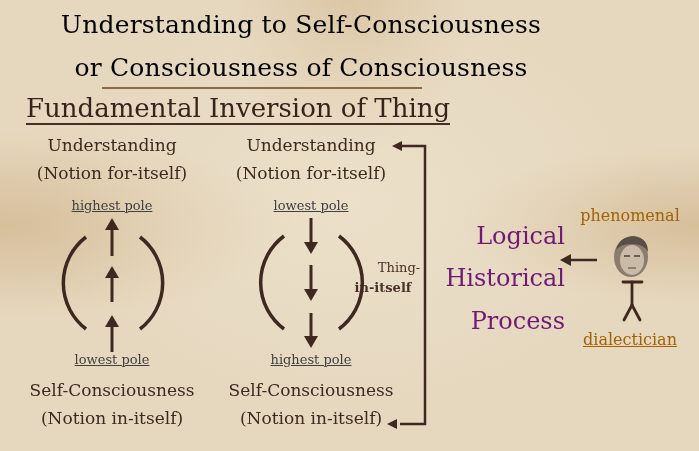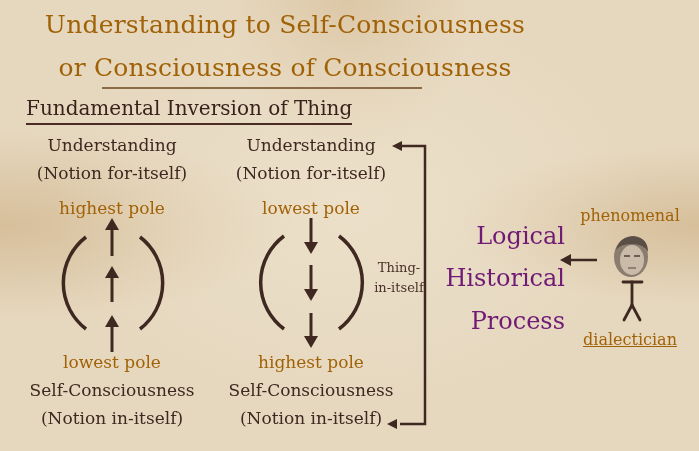--- a/index.html
+++ b/index.html
@@ -9,33 +9,33 @@
       color: #3e2820;
       background:
         radial-gradient(ellipse at 50% 45%, rgba(240,230,210,0.55) 0%, rgba(240,230,210,0) 60%),
         radial-gradient(ellipse at 0% 50%, rgba(196,160,110,0.45) 0%, rgba(196,160,110,0) 30%),
         radial-gradient(ellipse at 100% 50%, rgba(196,160,110,0.45) 0%, rgba(196,160,110,0) 25%),
         radial-gradient(ellipse at 50% 0%, rgba(200,165,115,0.35) 0%, rgba(200,165,115,0) 25%),
         #e6d8bf;
     }
     .abs { position: absolute; white-space: nowrap; }
     .title {
-      left: 0; width: 570px; text-align: center;
-      font-size: 25px; letter-spacing: 0.2px; color: #a16207;
+      left: 16px; width: 570px; text-align: center;
+      font-size: 25px; letter-spacing: 0.2px; color: #000000;
     }
     .title-rule {
       position: absolute; left: 102px; top: 87px; width: 320px; height: 1.5px;
       background: #8a6b48;
     }
     .subtitle {
-      left: 26px; top: 93px; font-size: 20px; color: #3a221c;
+      left: 26px; top: 93px; font-size: 26px; color: #3a221c;
       border-bottom: 2.5px solid #4a2c24; padding-bottom: 0px; line-height: 30px;
     }
     .col-label { font-size: 17px; text-align: center; color: #3e2820; }
-    .pole { font-size: 17px; text-align: center; color: #a16207; }
+    .pole { font-size: 13px; text-align: center; color: #404040; text-decoration: underline; }
     .side-note { font-size: 13px; text-align: center; line-height: 20px; color: #4a3028; }
     .big { font-size: 24px; text-align: right; color: #701a75; }
     .small { font-size: 16px; color: #a16207; }
     svg.overlay { position: absolute; left: 0; top: 0; }
   </style>
 </head>
 <body>
 
 <div class="abs title" style="top:10px;">Understanding to Self-Consciousness</div>
 <div class="abs title" style="top:53px;">or Consciousness of Consciousness</div>
@@ -50,21 +50,21 @@
 <div class="abs col-label" style="left:12px; width:200px; top:380px;">Self-Consciousness</div>
 <div class="abs col-label" style="left:12px; width:200px; top:408px;">(Notion in-itself)</div>
 
 <div class="abs col-label" style="left:211px; width:200px; top:135px;">Understanding</div>
 <div class="abs col-label" style="left:211px; width:200px; top:163px;">(Notion for-itself)</div>
 <div class="abs pole" style="left:211px; width:200px; top:198px;">lowest pole</div>
 <div class="abs pole" style="left:211px; width:200px; top:352px;">highest pole</div>
 <div class="abs col-label" style="left:211px; width:200px; top:380px;">Self-Consciousness</div>
 <div class="abs col-label" style="left:211px; width:200px; top:408px;">(Notion in-itself)</div>
 <div class="abs side-note" style="left:370px; width:58px; top:258px;">Thing-</div>
-<div class="abs side-note" style="left:370px; width:58px; top:278px;">in-itself</div>
+<div class="abs side-note" style="left:354px; width:58px; top:278px;font-weight:bold;">in-itself</div>
 
 <div class="abs big" style="left:430px; width:135px; top:222px;">Logical</div>
 <div class="abs big" style="left:430px; width:135px; top:264px;">Historical</div>
 <div class="abs big" style="left:430px; width:135px; top:307px;">Process</div>
 
 <div class="abs small" style="left:570px; width:120px; text-align:center; top:206px;">phenomenal</div>
 <div class="abs small" style="left:570px; width:120px; text-align:center; top:330px;text-decoration:underline;">dialectician</div>
 
 <svg class="overlay" width="699" height="451" viewBox="0 0 699 451">
   <defs>

